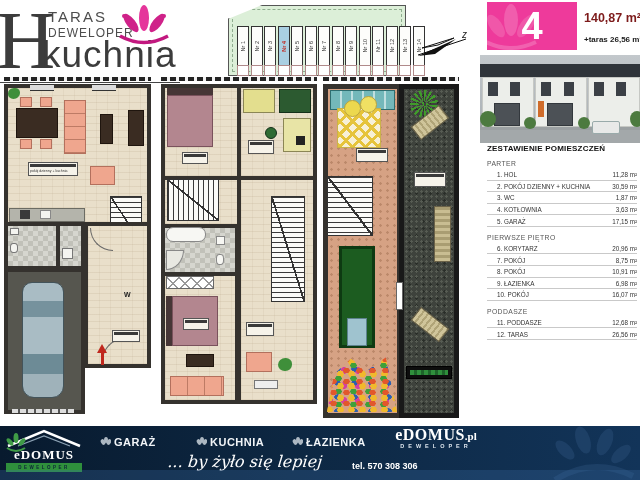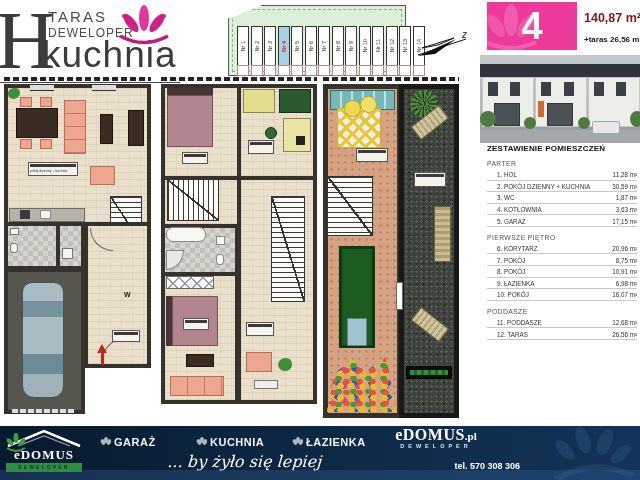--- a/index.html
+++ b/index.html
@@ -76,21 +76,21 @@
   .footer{left:0;top:426px;width:640px;height:54px;background:linear-gradient(90deg,#081a2e 0%,#0d2742 45%,#123459 100%);overflow:hidden;}
   .footer-strip{position:absolute;left:0;bottom:0;width:100%;height:10px;background:rgba(60,110,170,.28);}
   .f-val{position:absolute;top:10px;color:#f2f5f8;font-size:11px;font-weight:bold;letter-spacing:.5px;}
   .f-leaf{position:absolute;top:10px;width:11px;height:10px;opacity:.85;}
   .slogan{position:absolute;left:120px;top:26px;width:250px;text-align:center;color:#fff;font-family:"DejaVu Serif",serif;font-style:italic;font-size:16px;transform:skewX(-6deg);}
   .brandline{position:absolute;left:368px;top:0px;width:136px;text-align:center;color:#fff;font-family:"Liberation Serif",serif;font-weight:bold;}
   .brand-main{font-size:16px;letter-spacing:.5px;}
   .brand-tld{font-size:11px;}
   .brand-role{position:absolute;left:368px;top:17px;width:136px;text-align:center;color:#dfe7ef;font-size:5.5px;letter-spacing:4px;font-weight:bold;}
   .f-addr{position:absolute;left:352px;top:24px;width:168px;text-align:center;color:#fff;font-size:9px;font-weight:bold;}
-  .f-tel{position:absolute;left:352px;top:35px;width:168px;text-align:right;color:#fff;font-size:9px;font-weight:bold;}
+  .f-tel{position:absolute;left:352px;top:35px;width:168px;text-align:left;color:#fff;font-size:9px;font-weight:bold;}
   .edlogo-name{position:absolute;left:4px;top:21px;width:80px;text-align:center;color:#fff;font-family:"Liberation Serif",serif;font-weight:bold;font-size:13px;letter-spacing:1px;}
   .edlogo-band{position:absolute;left:6px;top:37px;width:76px;height:9px;background:#2f8f3c;text-align:center;color:#0b2238;font-size:4.5px;font-weight:bold;letter-spacing:2.5px;line-height:9px;}
 </style>
 </head>
 <body>
 
 <div class="abs big-h">H</div>
 <div class="abs logo-l1">TARAS</div>
 <div class="abs logo-l2">DEWELOPER</div>
 <div class="abs logo-rest">kuchnia</div>

